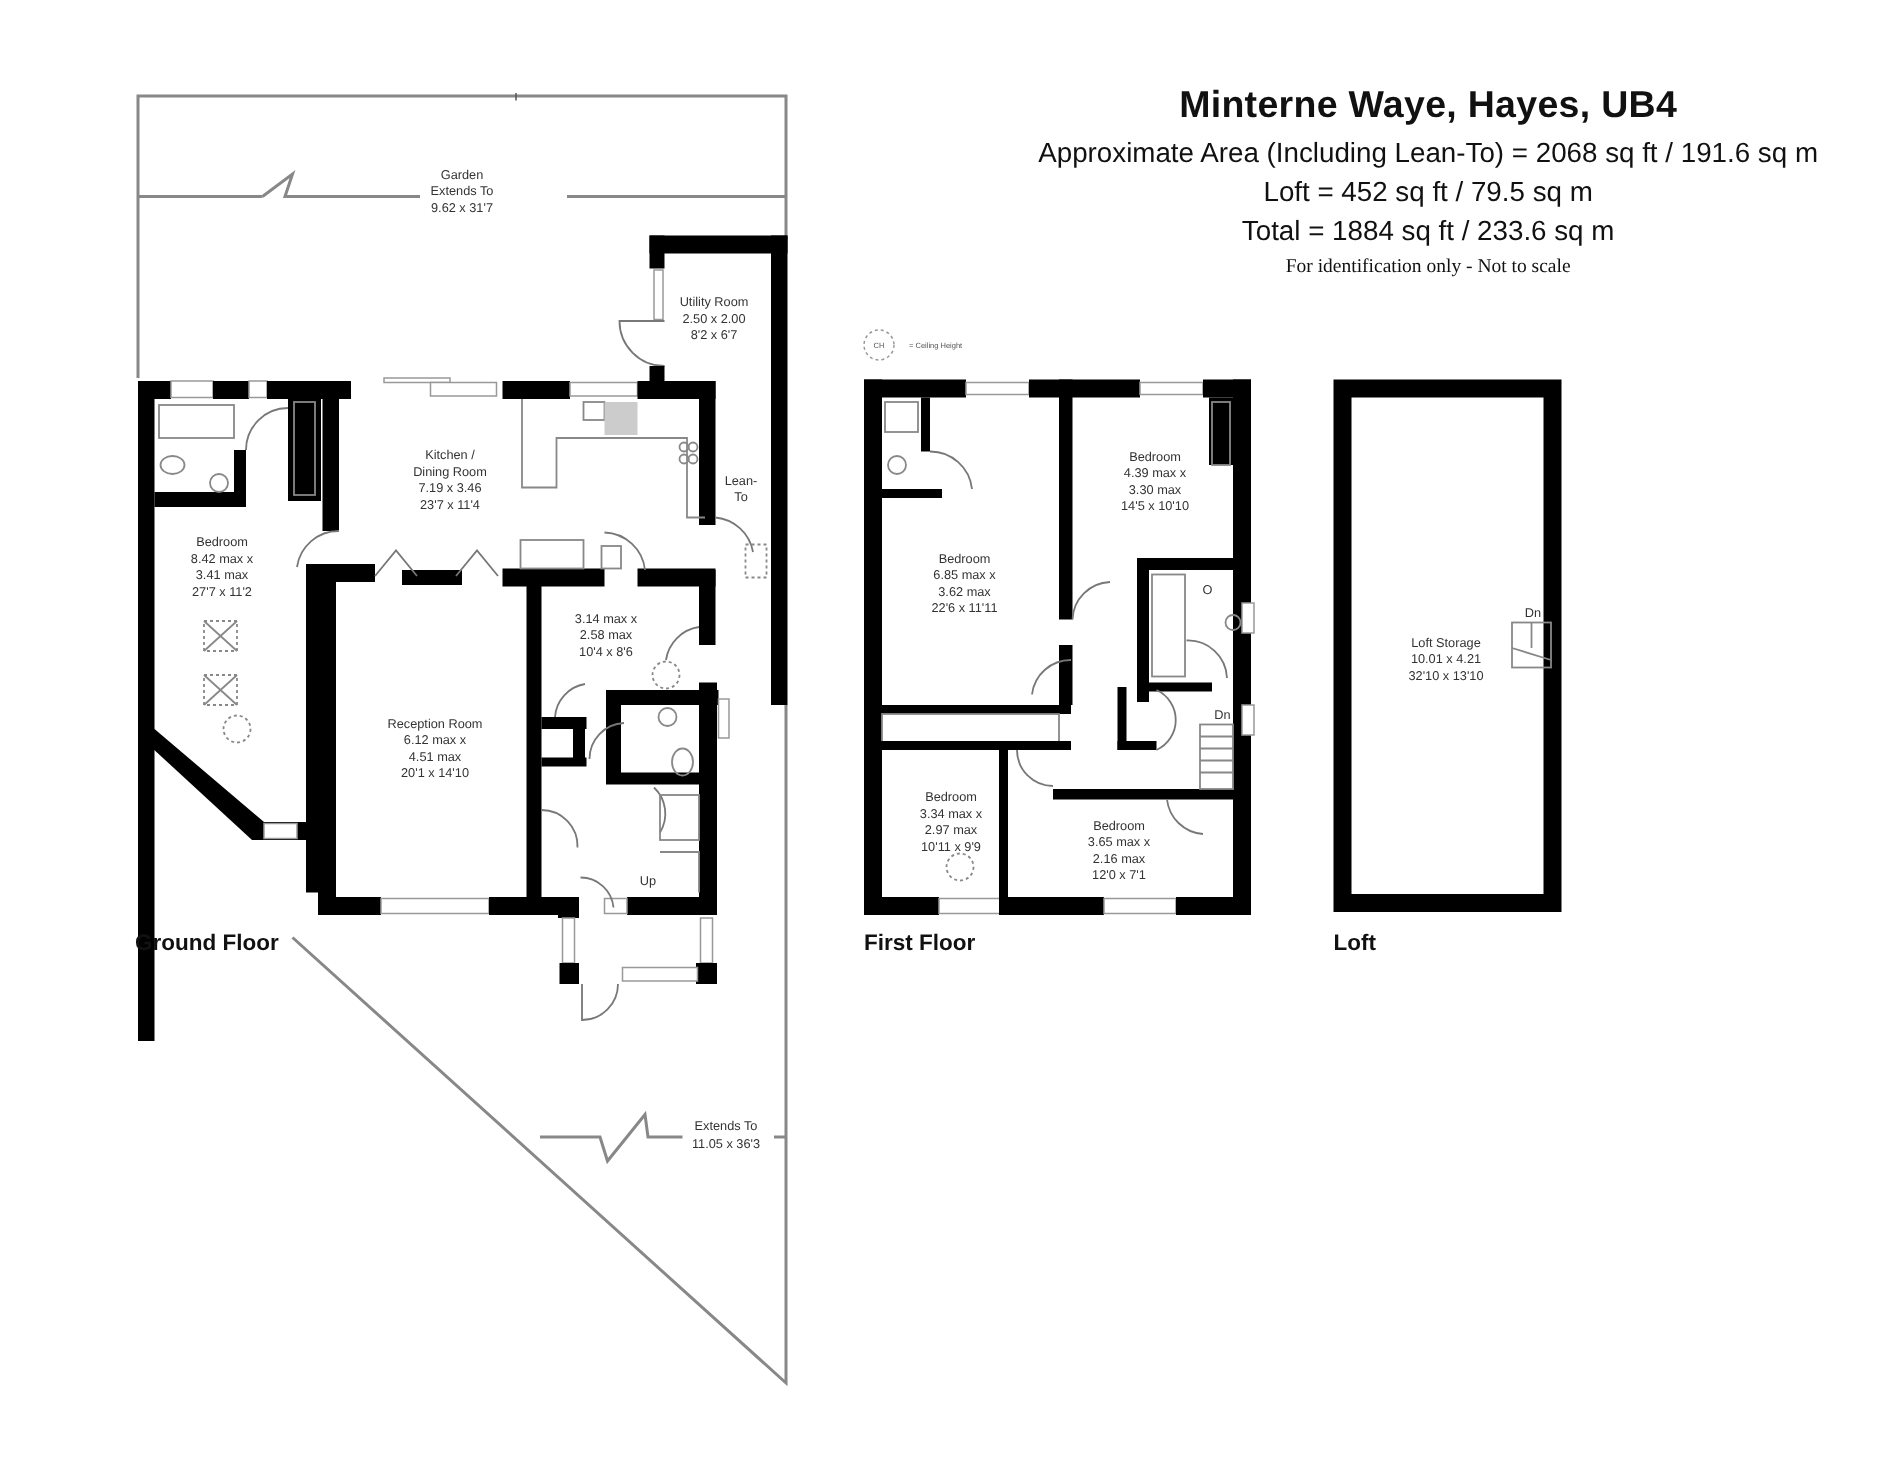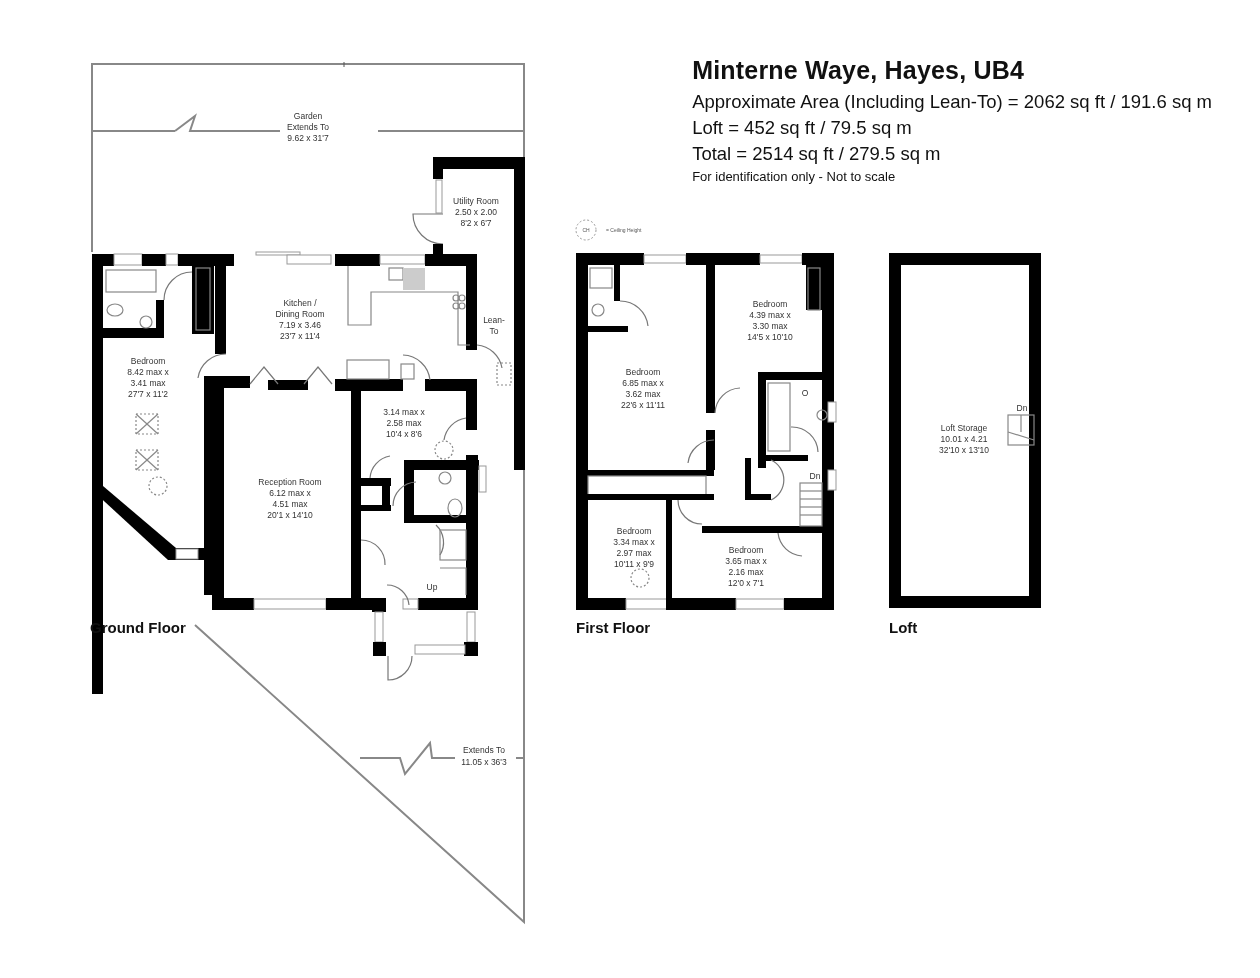--- a/index.html
+++ b/index.html
@@ -1,38 +1,38 @@
 <!DOCTYPE html>
 <html><head>
 <meta charset="utf-8">
 <style>
   html, body { margin: 0; padding: 0; background: #ffffff; }
   body { width: 1260px; height: 978px; position: relative; overflow: hidden; font-family: "Liberation Sans", sans-serif; color: #111; }
-  .header { position: absolute; right: 48px; top: 56px; text-align: left; }
+  .header { position: absolute; right: 48px; top: 56px; text-align: center; }
   .title { font-size: 25px; font-weight: bold; letter-spacing: 0.2px; margin-bottom: 4px; }
   .area-line { font-size: 18.5px; line-height: 26px; }
-  .note { font-size: 13px; margin-top: 2px; }
+  .note { font-size: 13px; margin-top: 2px; font-family: Liberation Serif, serif; }
   svg { position: absolute; left: 0; top: 0; }
   .lbl { font-family: "Liberation Sans", sans-serif; font-size: 8.5px; fill: #333; text-anchor: middle; }
   .floor-lbl { font-family: "Liberation Sans", sans-serif; font-size: 15px; font-weight: bold; fill: #111; }
   .wall { fill: #000; }
   .thin { stroke: #888; stroke-width: 2; fill: none; }
   .door { stroke: #777; stroke-width: 1.2; fill: none; }
   .win { fill: #fff; stroke: #999; stroke-width: 1; }
   .fix { fill: none; stroke: #888; stroke-width: 1.2; }
   .legend-txt { font-family: "Liberation Sans", sans-serif; font-size: 5px; fill: #555; }
 </style>
 </head>
 <body>
 
 <div class="header">
   <div class="title">Minterne Waye, Hayes, UB4</div>
-  <div class="area-line">Approximate Area (Including Lean-To) = 2062 sq ft / 191.6 sq m</div>
+  <div class="area-line">Approximate Area (Including Lean-To) = 2068 sq ft / 191.6 sq m</div>
   <div class="area-line">Loft = 452 sq ft / 79.5 sq m</div>
-  <div class="area-line">Total = 2514 sq ft / 279.5 sq m</div>
+  <div class="area-line">Total = 1884 sq ft / 233.6 sq m</div>
   <div class="note">For identification only - Not to scale</div>
 </div>
 
 <svg width="1260" height="978" viewBox="0 0 1260 978">
 
   <g>
 
     <g>
       <polyline class="thin" points="92,252 92,64 524,64 524,160"></polyline>
       <line class="thin" x1="92" y1="131" x2="175" y2="131"></line>

